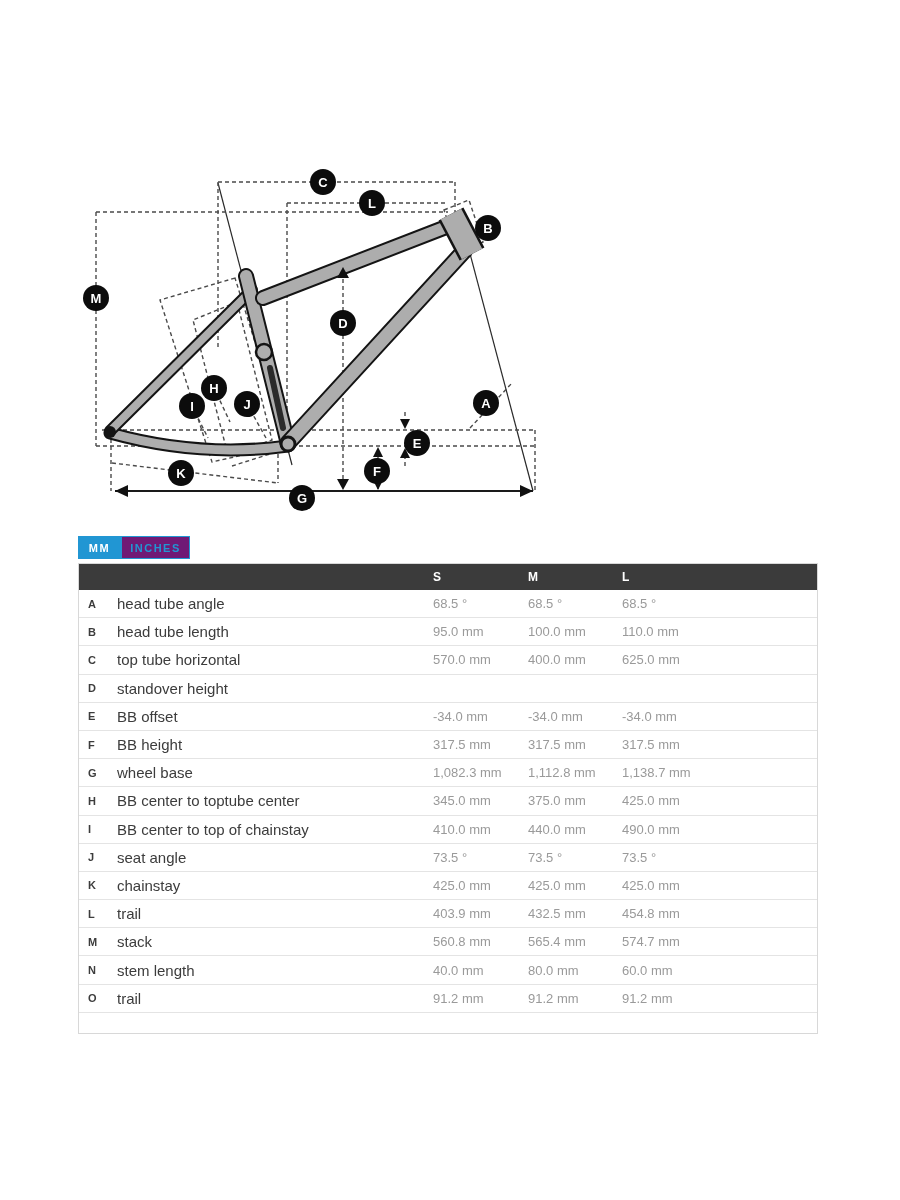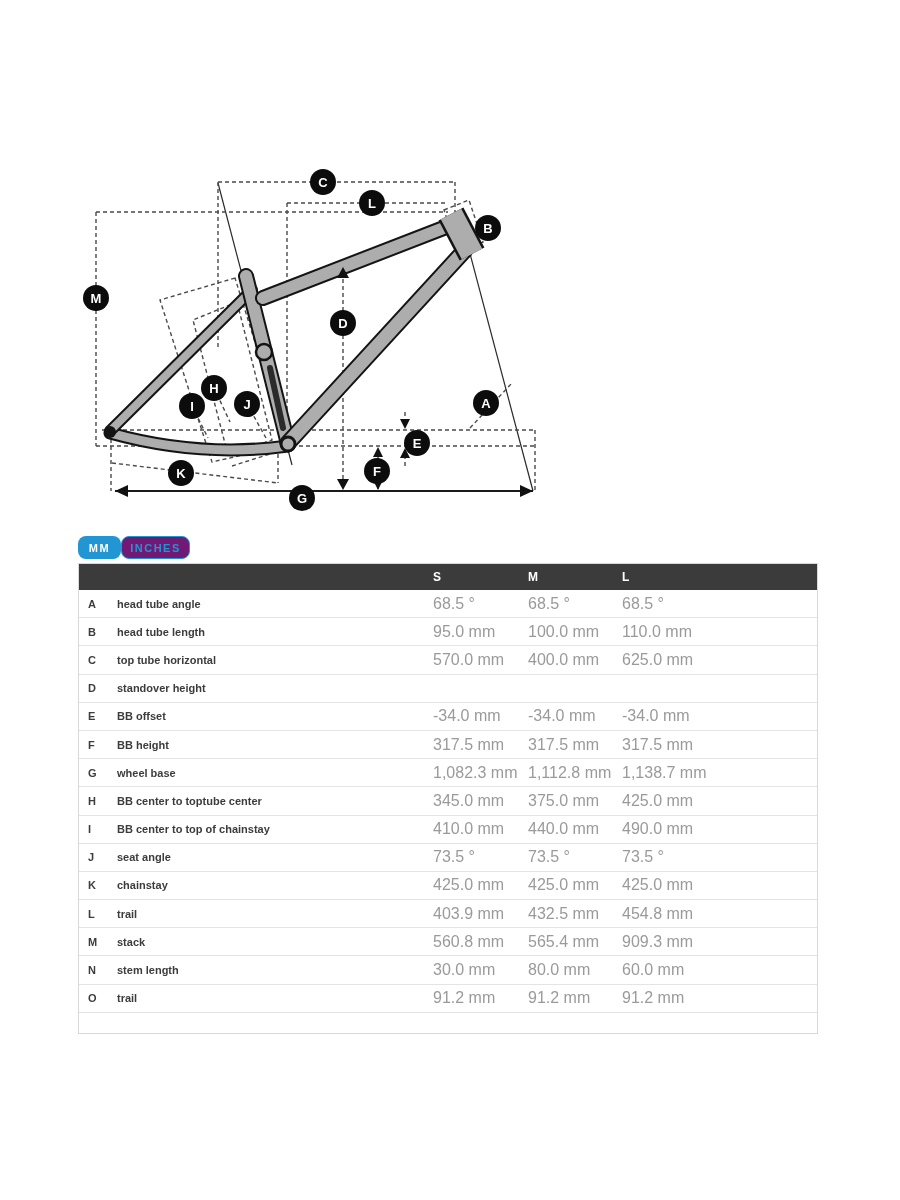--- a/index.html
+++ b/index.html
@@ -5,35 +5,35 @@
   * { margin:0; padding:0; box-sizing:border-box; }
   html,body { width:900px; height:1200px; background:#ffffff;
     font-family:"Liberation Sans", sans-serif; position:relative; overflow:hidden; }
 
   
   .diagram-wrap { position:absolute; left:80px; top:150px; width:470px; height:370px; }
 
   
   .unit-tabs { position:absolute; left:78px; top:536px; display:flex; }
   .tab { height:23px; display:flex; align-items:center; justify-content:center;
-    font-size:11px; font-weight:bold; letter-spacing:1.5px; cursor:pointer;border-radius:8px; }
+    font-size:11px; font-weight:bold; letter-spacing:1.5px; cursor:pointer; }
   .tab-mm { width:43px; background:#2196d3; color:#ffffff; }
   .tab-inches { width:69px; background:#701a75; color:#2196d3; border:1px solid #2196d3; }
 
   
   .geo-table { position:absolute; left:78px; top:563px; width:740px;
     border:1px solid #d8d8d8; background:#ffffff; padding-bottom:20px; }
   .trow, .thead { display:grid; grid-template-columns:30px 324px 95px 94px 1fr; align-items:center; }
   .thead { background:#3b3b3b; height:26px; }
   .thead span { color:#ffffff; font-size:12px; font-weight:bold; }
   .trow { height:28.2px; border-bottom:1px solid #e4e4e4; }
   .trow:last-child { border-bottom:1px solid #e4e4e4; }
   .cell-letter { padding-left:9px; font-size:11px; font-weight:bold; color:#3c3c3c; }
-  .cell-name { padding-left:8px; font-size:11px; font-weight:bold; color:#3c3c3c; }
-  .cell-val { font-size:16px; color:#9a9a9a; }
+  .cell-name { padding-left:8px; font-size:15px; font-weight:normal; color:#3c3c3c; }
+  .cell-val { font-size:13px; color:#9a9a9a; }
 </style>
 </head>
 <body>
 
 <div class="diagram-wrap">
 <svg width="470" height="370" viewBox="0 0 470 370">
 
   <g stroke="#2a2a2a" stroke-width="1.2">
     <line x1="138" y1="33" x2="212" y2="315"></line>
     <line x1="380" y1="66" x2="453" y2="341"></line>
@@ -252,26 +252,26 @@
         <span class="cell-name">trail</span>
         <span class="cell-val">403.9 mm</span>
         <span class="cell-val">432.5 mm</span>
         <span class="cell-val">454.8 mm</span>
       </div>
       <div class="trow">
         <span class="cell-letter">M</span>
         <span class="cell-name">stack</span>
         <span class="cell-val">560.8 mm</span>
         <span class="cell-val">565.4 mm</span>
-        <span class="cell-val">909.3 mm</span>
+        <span class="cell-val">574.7 mm</span>
       </div>
       <div class="trow">
         <span class="cell-letter">N</span>
         <span class="cell-name">stem length</span>
-        <span class="cell-val">30.0 mm</span>
+        <span class="cell-val">40.0 mm</span>
         <span class="cell-val">80.0 mm</span>
         <span class="cell-val">60.0 mm</span>
       </div>
       <div class="trow">
         <span class="cell-letter">O</span>
         <span class="cell-name">trail</span>
         <span class="cell-val">91.2 mm</span>
         <span class="cell-val">91.2 mm</span>
         <span class="cell-val">91.2 mm</span>
       </div>

